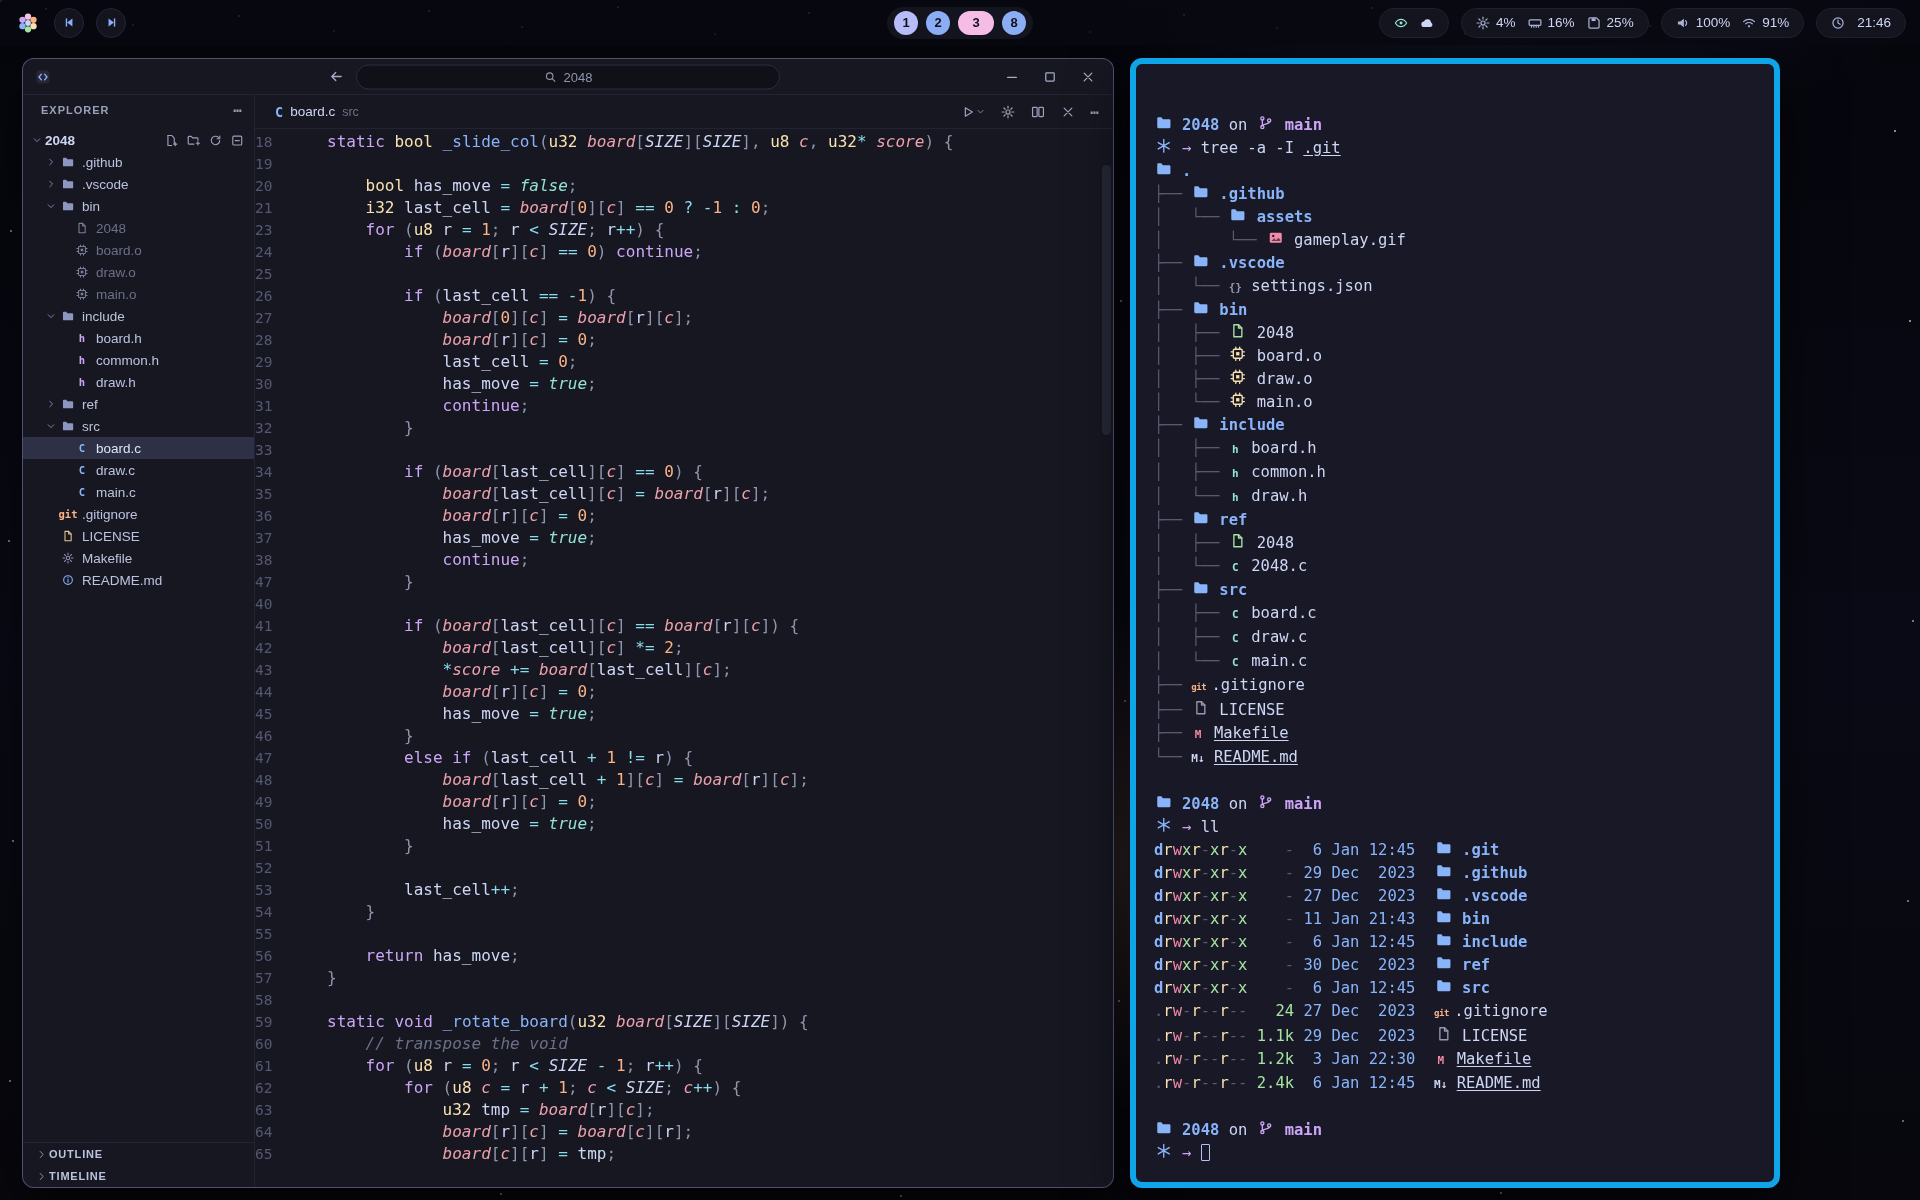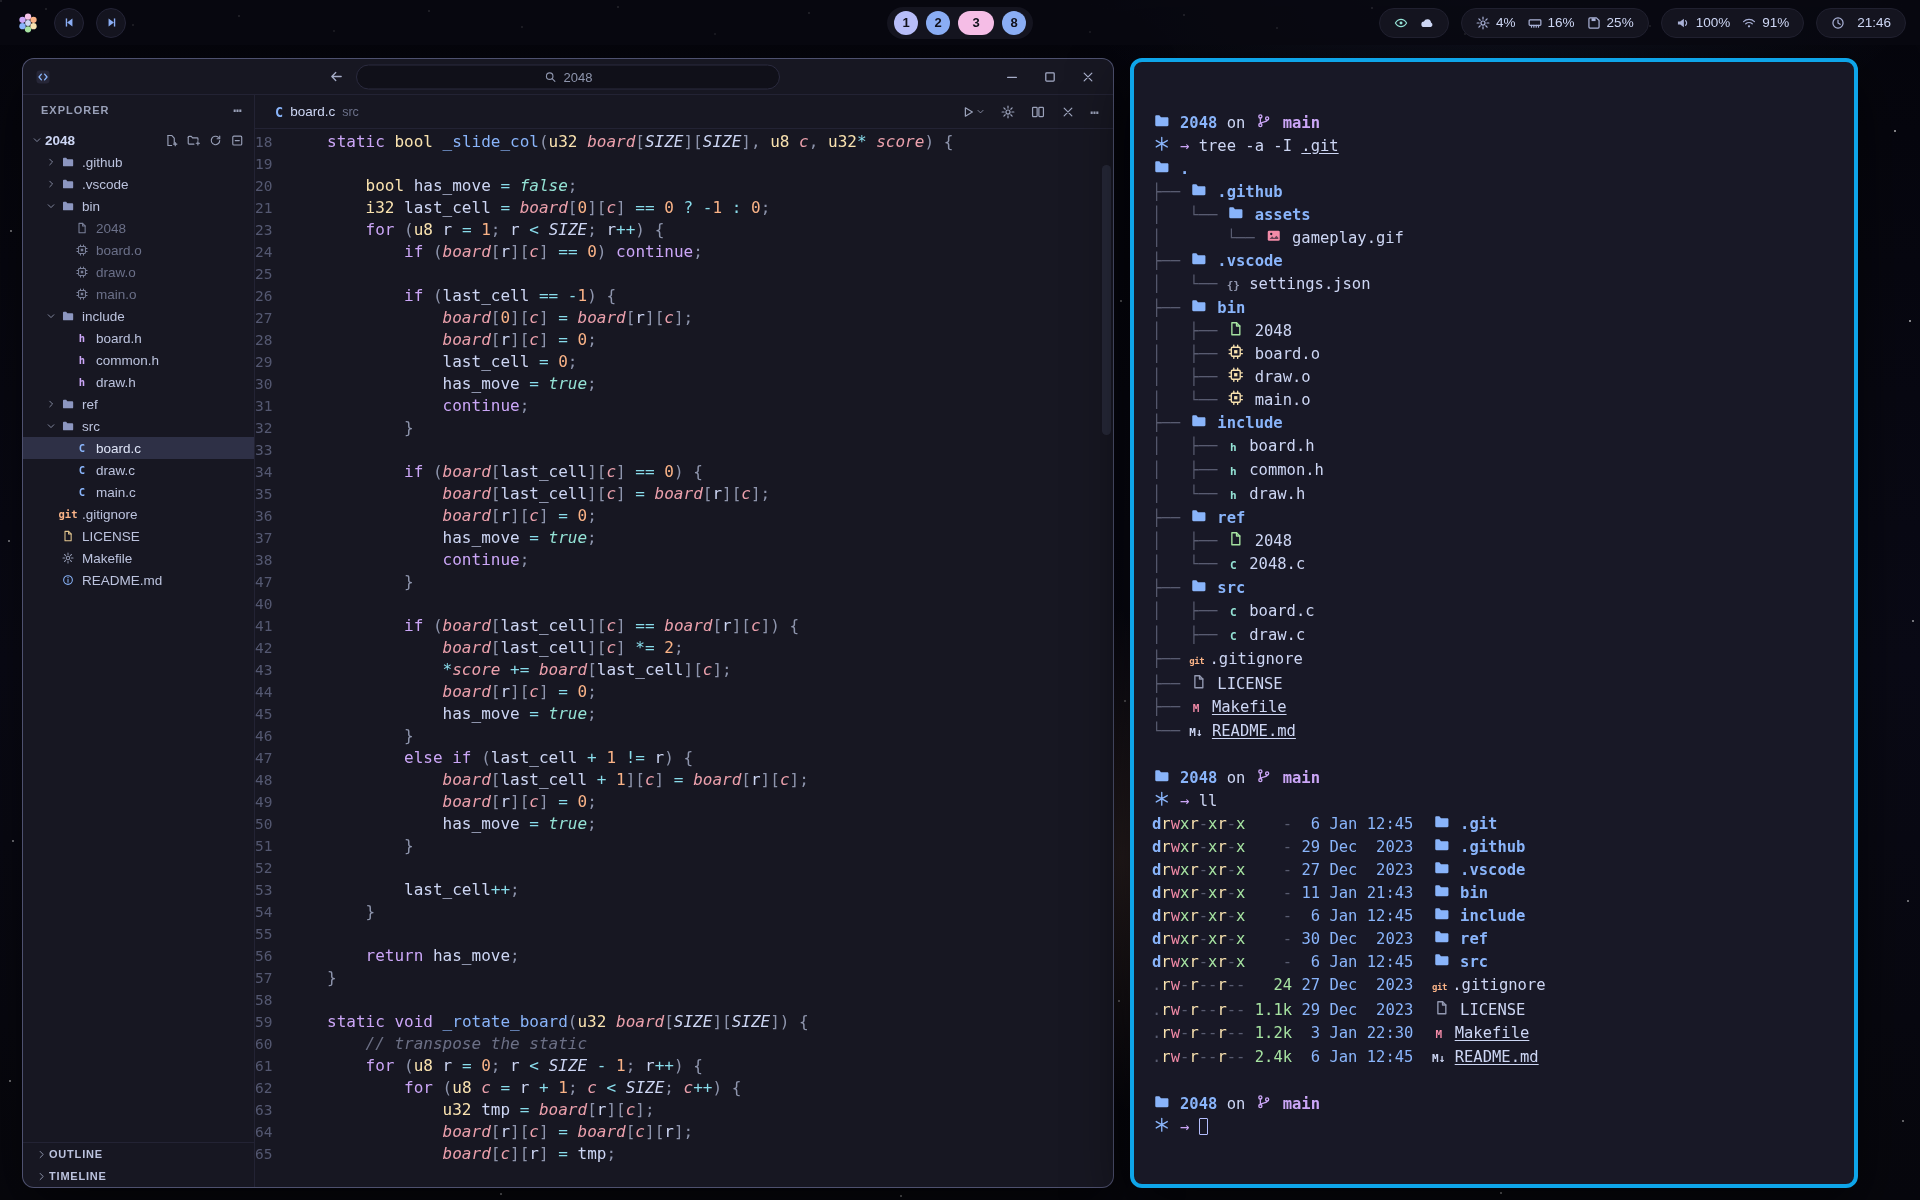--- a/index.html
+++ b/index.html
@@ -20,21 +20,21 @@
   .ws-group{position:absolute;left:50%;transform:translateX(-50%);display:flex;align-items:center;gap:8px;background:#14141f;border-radius:16px;padding:4px 7px}
   .ws{min-width:24px;height:24px;border-radius:12px;border:none;display:flex;align-items:center;justify-content:center;font-size:13px;font-weight:700;color:#11111b;font-family:"Liberation Sans",sans-serif}
   .ws.active{min-width:36px}
   .tb-right{margin-left:auto;display:flex;align-items:center;gap:12px}
   .tb-pill{height:30px;border-radius:15px;background:#14141f;border:1px solid #20202f;display:flex;align-items:center;gap:12px;padding:0 14px;color:#cdd6f4;font-size:13.5px}
   .stat{display:flex;align-items:center;gap:6px}
   .stat .icon,.tb-pill .icon{color:#a9b1d6;font-size:14px}
   
   .win{position:absolute;border-radius:12px;box-shadow:0 20px 60px rgba(0,0,0,.6)}
   .editor{left:22px;top:58px;width:1092px;height:1130px;background:#171722;border:1px solid rgba(180,190,254,.35);display:flex;flex-direction:column;overflow:hidden}
-  .terminal{left:1130px;top:58px;width:728px;height:1130px;background:#181826;border:4px solid #0ea5e9;overflow:hidden}
+  .terminal{left:1130px;top:58px;width:650px;height:1130px;background:#181826;border:6px solid #0ea5e9;overflow:hidden}
   
   .titlebar{height:36px;flex:none;position:relative;display:flex;align-items:center;border-bottom:1px solid #232334;padding:0 18px}
   .app-icon{position:absolute;left:12px;top:10px;font-size:16px}
   .nav-arrows{position:absolute;left:306px;display:flex;gap:22px;color:#a6adc8;font-size:15px}
   .nav-arrows .dimmed{color:#565a75}
   .search-pill{position:absolute;left:50%;top:50%;transform:translate(-50%,-50%);width:424px;height:25px;border-radius:13px;background:#101019;border:1px solid #2b2b3f;display:flex;align-items:center;justify-content:center;gap:7px;color:#8e95ad;font-size:13px;cursor:text}
   .win-controls{margin-left:auto;display:flex;gap:24px;color:#a6adc8;font-size:14px}
   .win-controls .wc{cursor:pointer;display:flex;align-items:center}
   
   .editor-body{flex:1;display:flex;min-height:0}
@@ -649,21 +649,21 @@
           <div class="cline"><span class="gut">50</span><span class="ctext">            has_move <span class="tok-op">=</span> <span class="tok-bool">true</span><span class="tok-pun">;</span></span></div>
           <div class="cline"><span class="gut">51</span><span class="ctext">        <span class="tok-pun">}</span></span></div>
           <div class="cline"><span class="gut">52</span><span class="ctext"></span></div>
           <div class="cline"><span class="gut">53</span><span class="ctext">        last_cell<span class="tok-op">+</span><span class="tok-op">+</span><span class="tok-pun">;</span></span></div>
           <div class="cline"><span class="gut">54</span><span class="ctext">    <span class="tok-pun">}</span></span></div>
           <div class="cline"><span class="gut">55</span><span class="ctext"></span></div>
           <div class="cline"><span class="gut">56</span><span class="ctext">    <span class="tok-kw">return</span> has_move<span class="tok-pun">;</span></span></div>
           <div class="cline"><span class="gut">57</span><span class="ctext"><span class="tok-pun">}</span></span></div>
           <div class="cline"><span class="gut">58</span><span class="ctext"></span></div>
           <div class="cline"><span class="gut">59</span><span class="ctext"><span class="tok-kw">static</span> <span class="tok-kw">void</span> <span class="tok-fn">_rotate_board</span><span class="tok-pun">(</span><span class="tok-type">u32</span> <span class="tok-param">board</span><span class="tok-pun">[</span><span class="tok-const">SIZE</span><span class="tok-pun">]</span><span class="tok-pun">[</span><span class="tok-const">SIZE</span><span class="tok-pun">]</span><span class="tok-pun">)</span> <span class="tok-pun">{</span></span></div>
-          <div class="cline"><span class="gut">60</span><span class="ctext">    <span class="tok-com">// transpose the static</span></span></div>
+          <div class="cline"><span class="gut">60</span><span class="ctext">    <span class="tok-com">// transpose the void</span></span></div>
           <div class="cline"><span class="gut">61</span><span class="ctext">    <span class="tok-kw">for</span> <span class="tok-pun">(</span><span class="tok-type">u8</span> r <span class="tok-op">=</span> <span class="tok-num">0</span><span class="tok-pun">;</span> r <span class="tok-op">&lt;</span> <span class="tok-const">SIZE</span> <span class="tok-op">-</span> <span class="tok-num">1</span><span class="tok-pun">;</span> r<span class="tok-op">+</span><span class="tok-op">+</span><span class="tok-pun">)</span> <span class="tok-pun">{</span></span></div>
           <div class="cline"><span class="gut">62</span><span class="ctext">        <span class="tok-kw">for</span> <span class="tok-pun">(</span><span class="tok-type">u8</span> <span class="tok-param">c</span> <span class="tok-op">=</span> r <span class="tok-op">+</span> <span class="tok-num">1</span><span class="tok-pun">;</span> <span class="tok-param">c</span> <span class="tok-op">&lt;</span> <span class="tok-const">SIZE</span><span class="tok-pun">;</span> <span class="tok-param">c</span><span class="tok-op">+</span><span class="tok-op">+</span><span class="tok-pun">)</span> <span class="tok-pun">{</span></span></div>
           <div class="cline"><span class="gut">63</span><span class="ctext">            <span class="tok-type">u32</span> tmp <span class="tok-op">=</span> <span class="tok-param">board</span><span class="tok-pun">[</span>r<span class="tok-pun">]</span><span class="tok-pun">[</span><span class="tok-param">c</span><span class="tok-pun">]</span><span class="tok-pun">;</span></span></div>
           <div class="cline"><span class="gut">64</span><span class="ctext">            <span class="tok-param">board</span><span class="tok-pun">[</span>r<span class="tok-pun">]</span><span class="tok-pun">[</span><span class="tok-param">c</span><span class="tok-pun">]</span> <span class="tok-op">=</span> <span class="tok-param">board</span><span class="tok-pun">[</span><span class="tok-param">c</span><span class="tok-pun">]</span><span class="tok-pun">[</span>r<span class="tok-pun">]</span><span class="tok-pun">;</span></span></div>
           <div class="cline"><span class="gut">65</span><span class="ctext">            <span class="tok-param">board</span><span class="tok-pun">[</span><span class="tok-param">c</span><span class="tok-pun">]</span><span class="tok-pun">[</span>r<span class="tok-pun">]</span> <span class="tok-op">=</span> tmp<span class="tok-pun">;</span></span></div>
         </div>
       <div class="vscroll">
           <div class="vthumb"></div>
         </div>
     </div>
@@ -735,20 +735,21 @@
       <div class="term-line"><span class="s-guide">│   ├── </span><span class="icwrap s-grn"><svg viewBox="0 0 16 16" fill="currentColor">
             <path d="M4 1.8h4.8l3.4 3.4v9H4z" fill="none" stroke="currentColor" stroke-width="1.4" stroke-linecap="round" stroke-linejoin="round"></path>
             <path d="M8.8 1.8v3.4h3.4" fill="none" stroke="currentColor" stroke-width="1.4" stroke-linecap="round" stroke-linejoin="round"></path>
           </svg></span><span class="s-txt"> 2048</span></div>
       <div class="term-line"><span class="s-guide">│   └── </span><span class="ti s-tea">C</span><span class="s-txt"> 2048.c</span></div>
       <div class="term-line"><span class="s-guide">├── </span><span class="icwrap s-blu"><svg viewBox="0 0 16 16" fill="currentColor">
             <path d="M1.3 3.6c0-.7.5-1.2 1.2-1.2h3l1.7 1.9h6.5c.7 0 1.2.5 1.2 1.2v7c0 .7-.5 1.2-1.2 1.2H2.5c-.7 0-1.2-.5-1.2-1.2z"></path>
           </svg></span><span class="s-blu bold"> src</span></div>
       <div class="term-line"><span class="s-guide">│   ├── </span><span class="ti s-tea">C</span><span class="s-txt"> board.c</span></div>
       <div class="term-line"><span class="s-guide">│   ├── </span><span class="ti s-tea">C</span><span class="s-txt"> draw.c</span></div>
+      <div class="term-line"><span class="s-guide">│   └── </span><span class="ti s-tea">C</span><span class="s-txt"> main.c</span></div>
       <div class="term-line"><span class="s-guide">├── </span><span class="ti ti-sm s-org">git</span><span class="s-txt"> .gitignore</span></div>
       <div class="term-line"><span class="s-guide">├── </span><span class="icwrap s-gry"><svg viewBox="0 0 16 16" fill="currentColor">
             <path d="M4 1.8h4.8l3.4 3.4v9H4z" fill="none" stroke="currentColor" stroke-width="1.4" stroke-linecap="round" stroke-linejoin="round"></path>
             <path d="M8.8 1.8v3.4h3.4" fill="none" stroke="currentColor" stroke-width="1.4" stroke-linecap="round" stroke-linejoin="round"></path>
           </svg></span><span class="s-txt"> LICENSE</span></div>
       <div class="term-line"><span class="s-guide">├── </span><span class="ti s-red">M</span><span class="s-txt"> </span><span class="s-txt und">Makefile</span></div>
       <div class="term-line"><span class="s-guide">└── </span><span class="ti s-txt">M↓</span><span class="s-txt"> </span><span class="s-txt und">README.md</span></div>
       <div class="term-line"></div>
       <div class="term-line"><span class="icwrap s-blu"><svg viewBox="0 0 16 16" fill="currentColor">
             <path d="M1.3 3.6c0-.7.5-1.2 1.2-1.2h3l1.7 1.9h6.5c.7 0 1.2.5 1.2 1.2v7c0 .7-.5 1.2-1.2 1.2H2.5c-.7 0-1.2-.5-1.2-1.2z"></path>

